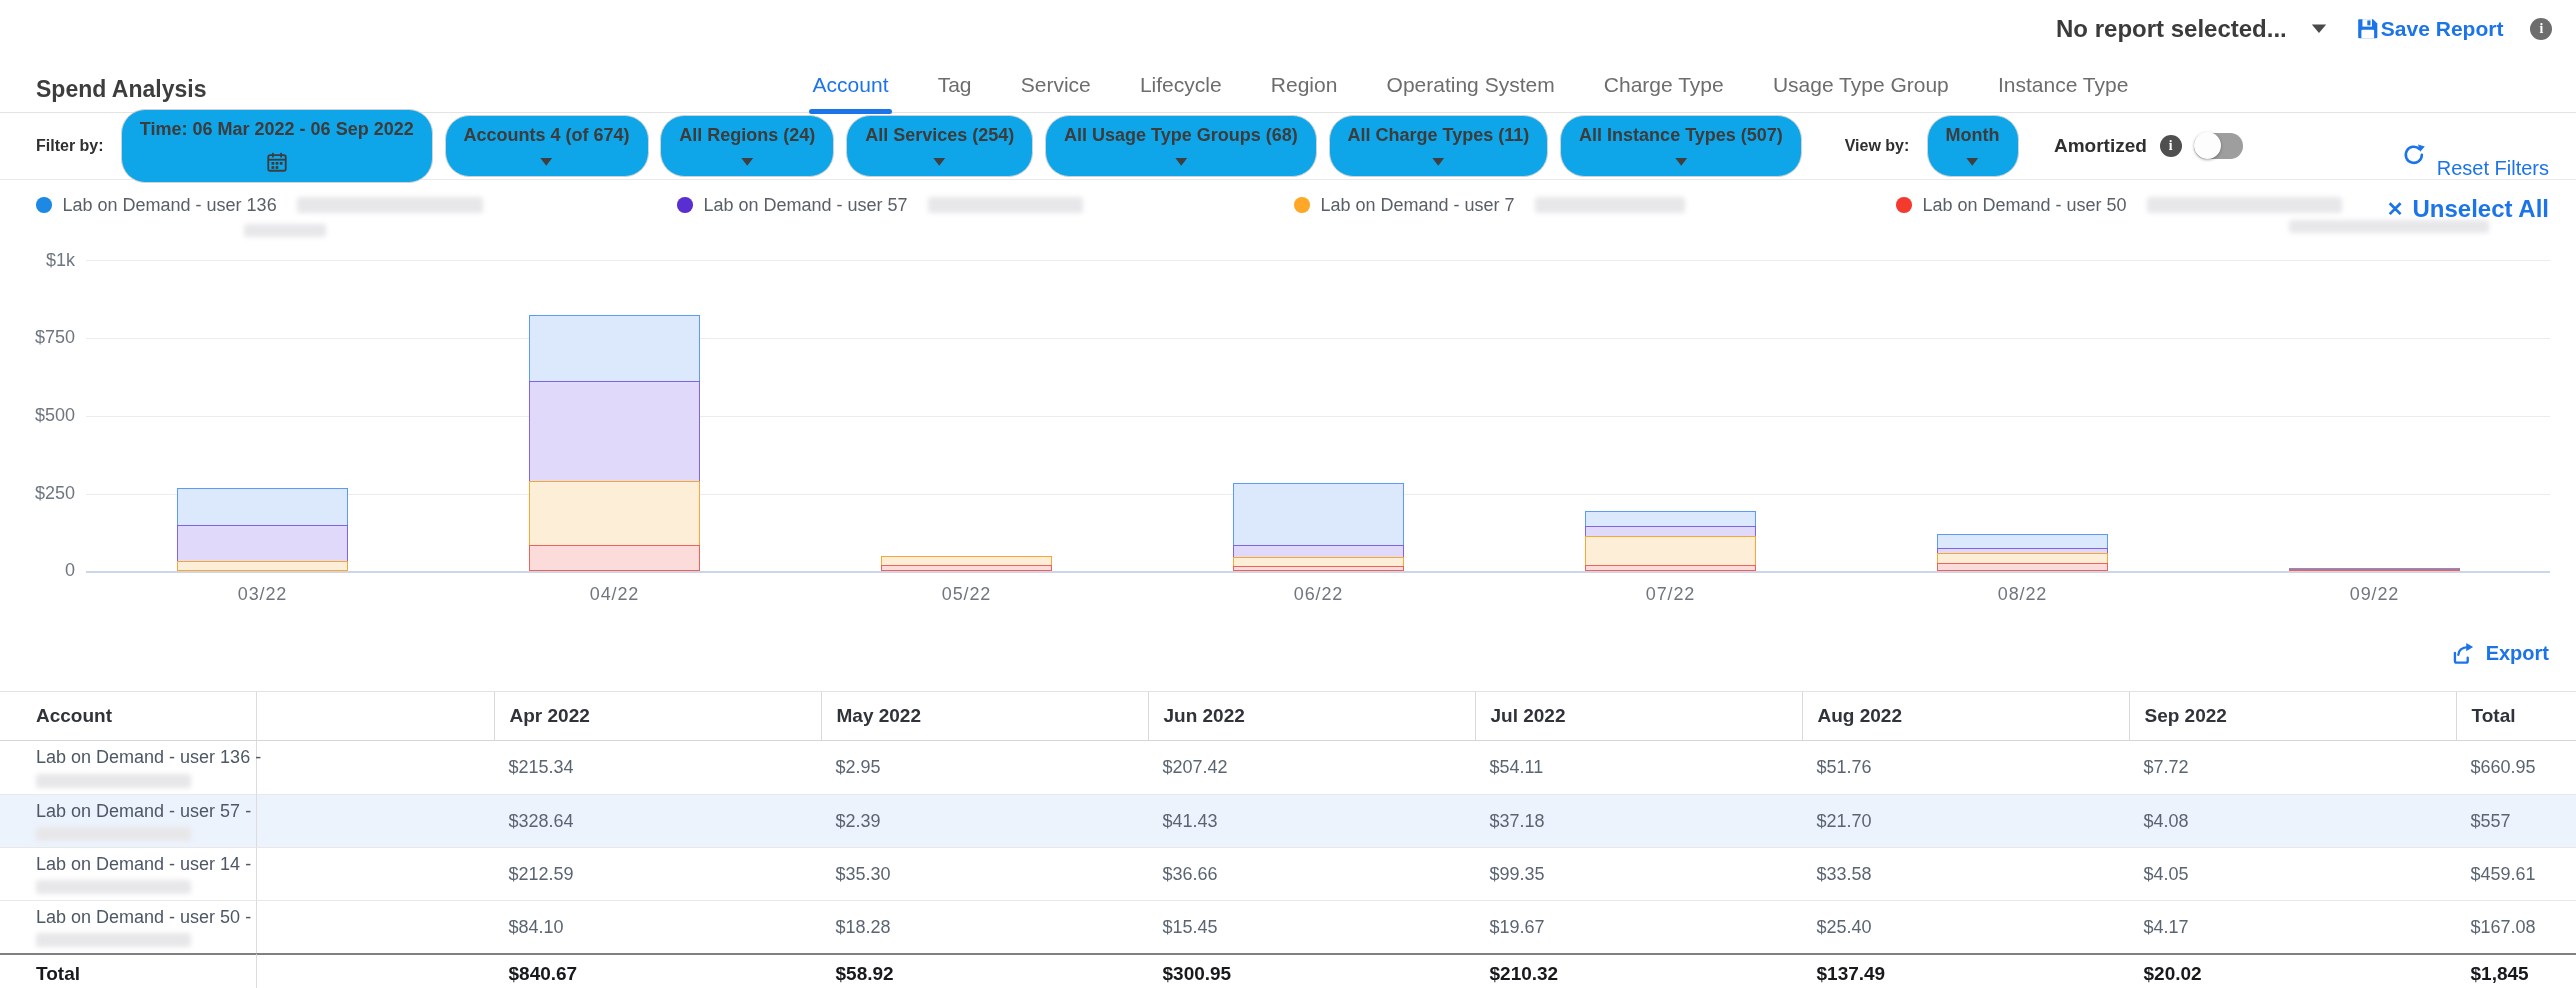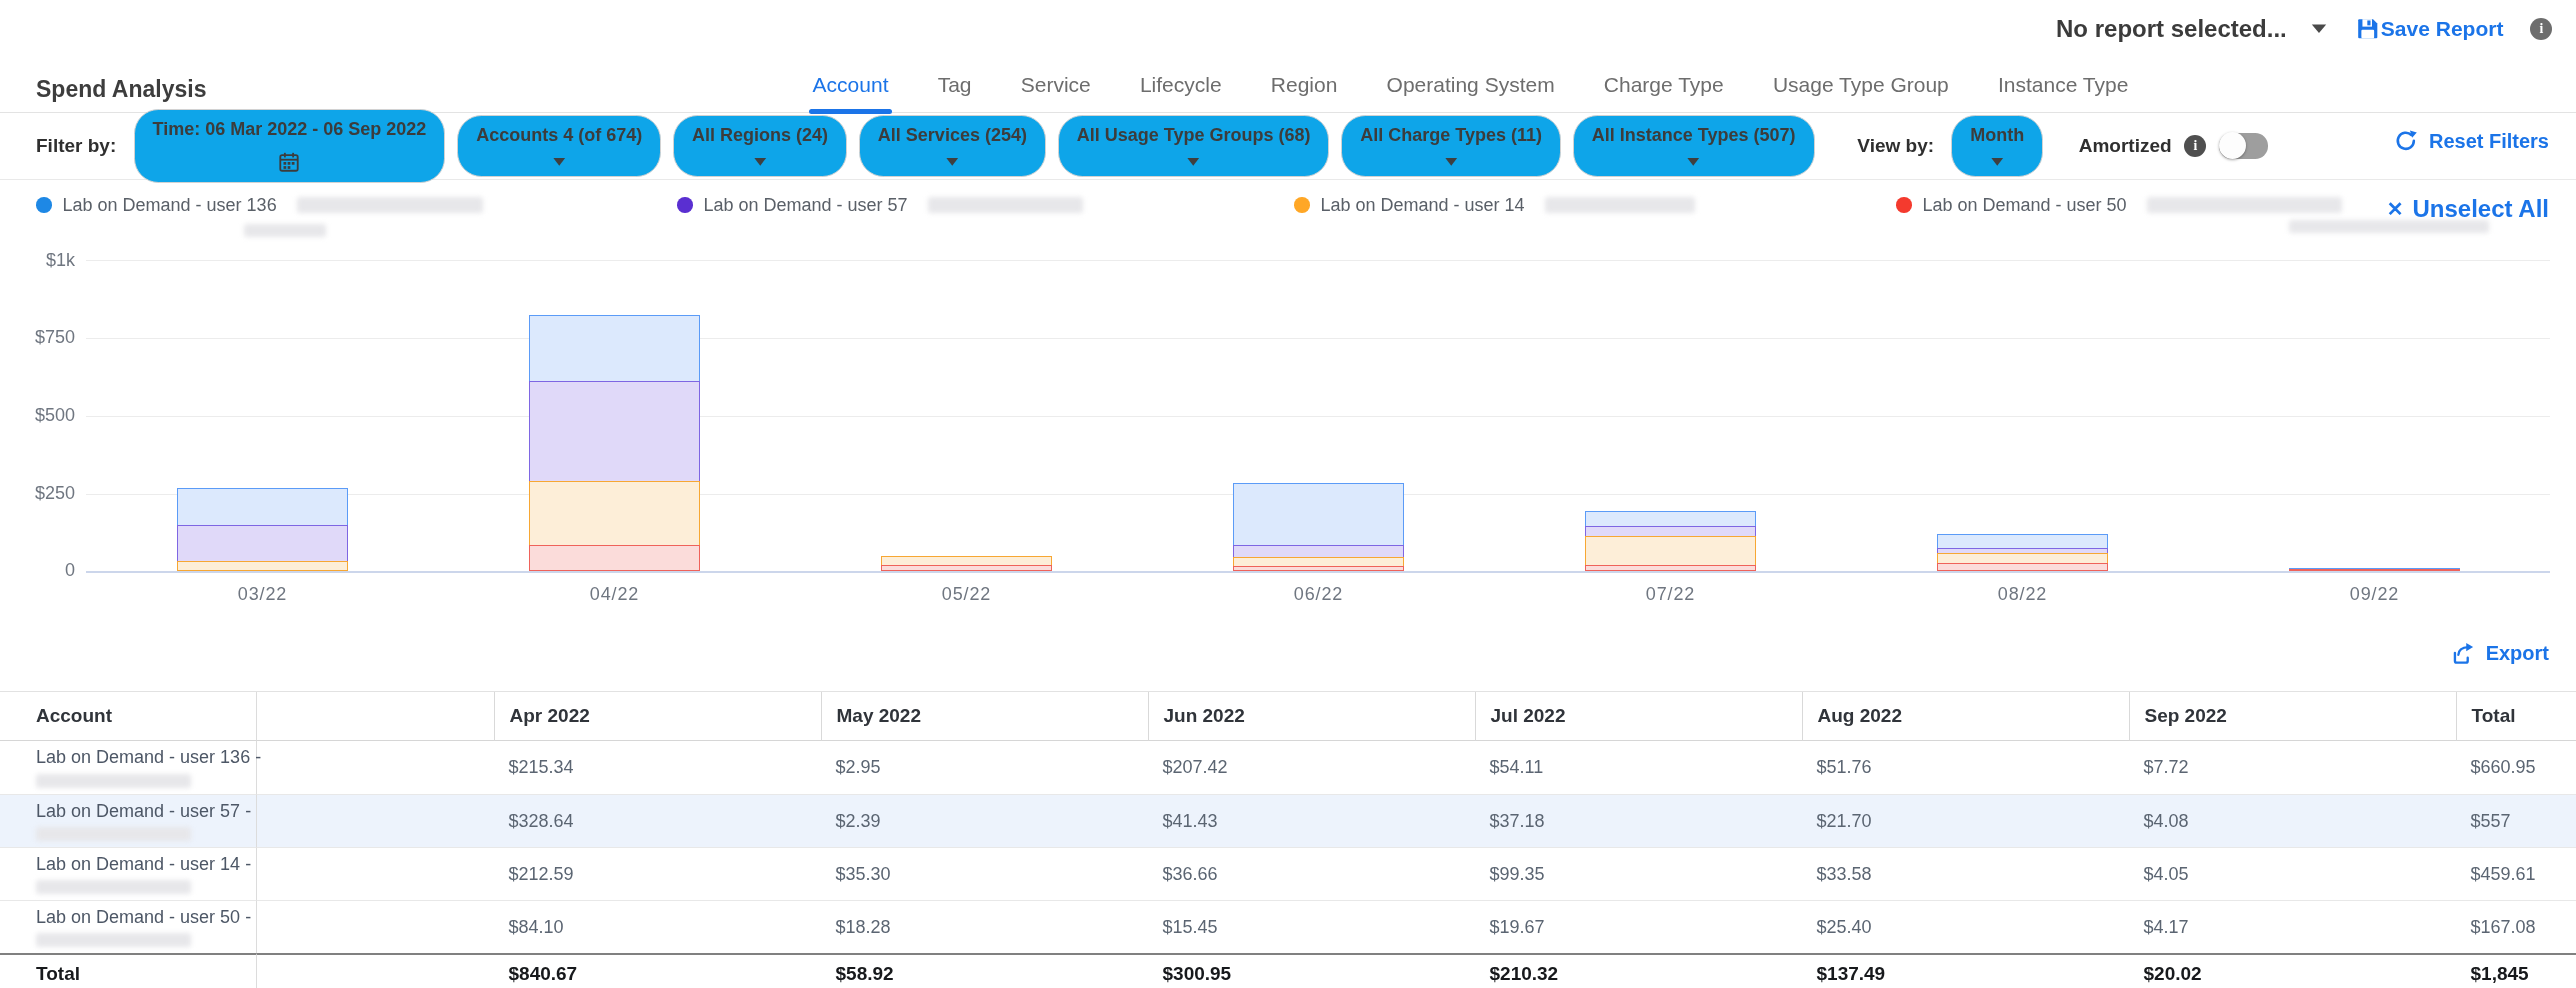--- a/index.html
+++ b/index.html
@@ -16,31 +16,31 @@
   
   .page-header{position:absolute;top:0;left:0;width:2576px;height:112px;border-bottom:0.9px solid #e3e3e3;}
   .page-title{position:absolute;left:36px;top:76px;font-size:23px;font-weight:600;color:#3d3d3d;}
   .tab-bar{position:absolute;left:809px;top:73px;height:39px;display:flex;gap:42px;}
   .tab{position:relative;font-size:21px;color:#6d6d6d;padding:0 3.6px 16.4px 3.6px;cursor:pointer;white-space:nowrap;}
   .tab.active{color:var(--accent);font-weight:500;}
   .tab.active::after{content:"";position:absolute;left:0;right:0;bottom:-1.8px;height:4.5px;border-radius:2.7px;background:var(--accent);}
   
   .filter-bar{position:absolute;top:113px;left:0;width:2576px;height:67px;border-bottom:0.9px solid #e9e9e9;
               display:flex;align-items:center;padding-left:36px;box-sizing:border-box;gap:11.8px;}
-  .flabel{font-size:19px;font-weight:700;color:#2f2f2f;margin-right:5.5px;white-space:nowrap;}
+  .flabel{font-size:16px;font-weight:700;color:#2f2f2f;margin-right:5.5px;white-space:nowrap;}
   .pill{display:flex;align-items:center;gap:11.8px;border:1.8px solid #d2d2d2;border-radius:24.5px;
         padding:8.2px 18px;font-size:18px;font-weight:700;color:#3c3c3c;background:#0ea5e9;cursor:pointer;white-space:nowrap;flex-direction:column;}
   .viewby{margin-left:31px;}
   .amort{display:flex;align-items:center;gap:12.7px;margin-left:23.6px;}
   .amort .txt{font-size:19px;font-weight:700;color:#2f2f2f;}
   .toggle{width:49px;height:25.5px;border-radius:12.7px;background:#9e9e9e;position:relative;cursor:pointer;}
   .toggle .knob{position:absolute;left:0px;top:-0.9px;width:27px;height:27px;border-radius:50%;background:#fdfdfd;
                 box-shadow:0 0.9px 2.7px rgba(0,0,0,.35);}
   .reset-btn{position:absolute;right:27px;top:16.4px;display:flex;align-items:center;gap:11px;cursor:pointer;}
-  .reset-btn .txt{font-size:20px;font-weight:700;color:var(--accent);}
+  .reset-btn .txt{font-size:20px;font-weight:400;color:var(--accent);margin-top:28px;}
   
   .legend-bar{position:absolute;top:180px;left:0;width:2576px;height:64px;}
   .leg-item{position:absolute;top:14.5px;display:flex;align-items:center;gap:11px;cursor:pointer;}
   .leg-dot{width:15.5px;height:15.5px;border-radius:50%;}
   .leg-txt{font-size:18px;color:#5a6068;white-space:nowrap;}
   .blur{background:#e7e7ea;border-radius:2.7px;filter:blur(2.7px);}
   .leg-blur{width:164px;height:15.5px;margin-left:9px;}
   .unselect-btn{position:absolute;right:27px;top:14.5px;display:flex;align-items:center;gap:9px;cursor:pointer;}
   .unselect-btn .x{font-size:20px;font-weight:700;color:var(--accent);}
   .unselect-btn .txt{font-size:24px;font-weight:700;color:var(--accent);}
@@ -204,21 +204,21 @@
           <span class="leg-txt">Lab on Demand - user 136</span>
           <span class="blur leg-blur" style="width: 186px;"></span>
         </div>
         <div class="leg-item" style="left: 677px;">
           <span class="leg-dot" style="background: rgb(90, 47, 209);"></span>
           <span class="leg-txt">Lab on Demand - user 57</span>
           <span class="blur leg-blur" style="width: 155px;"></span>
         </div>
         <div class="leg-item" style="left: 1294px;">
           <span class="leg-dot" style="background: rgb(255, 167, 38);"></span>
-          <span class="leg-txt">Lab on Demand - user 14</span>
+          <span class="leg-txt">Lab on Demand - user 7</span>
           <span class="blur leg-blur" style="width: 150px;"></span>
         </div>
         <div class="leg-item" style="left: 1896px;">
           <span class="leg-dot" style="background: rgb(244, 58, 46);"></span>
           <span class="leg-txt">Lab on Demand - user 50</span>
           <span class="blur leg-blur" style="width: 195px;"></span>
         </div>
       </div>
     <div class="blur" style="position:absolute;left:244px;top:44px;width:82px;height:12.7px;"></div>
     <div class="blur" style="position:absolute;left:2289px;top:40px;width:200px;height:12.7px;"></div>

